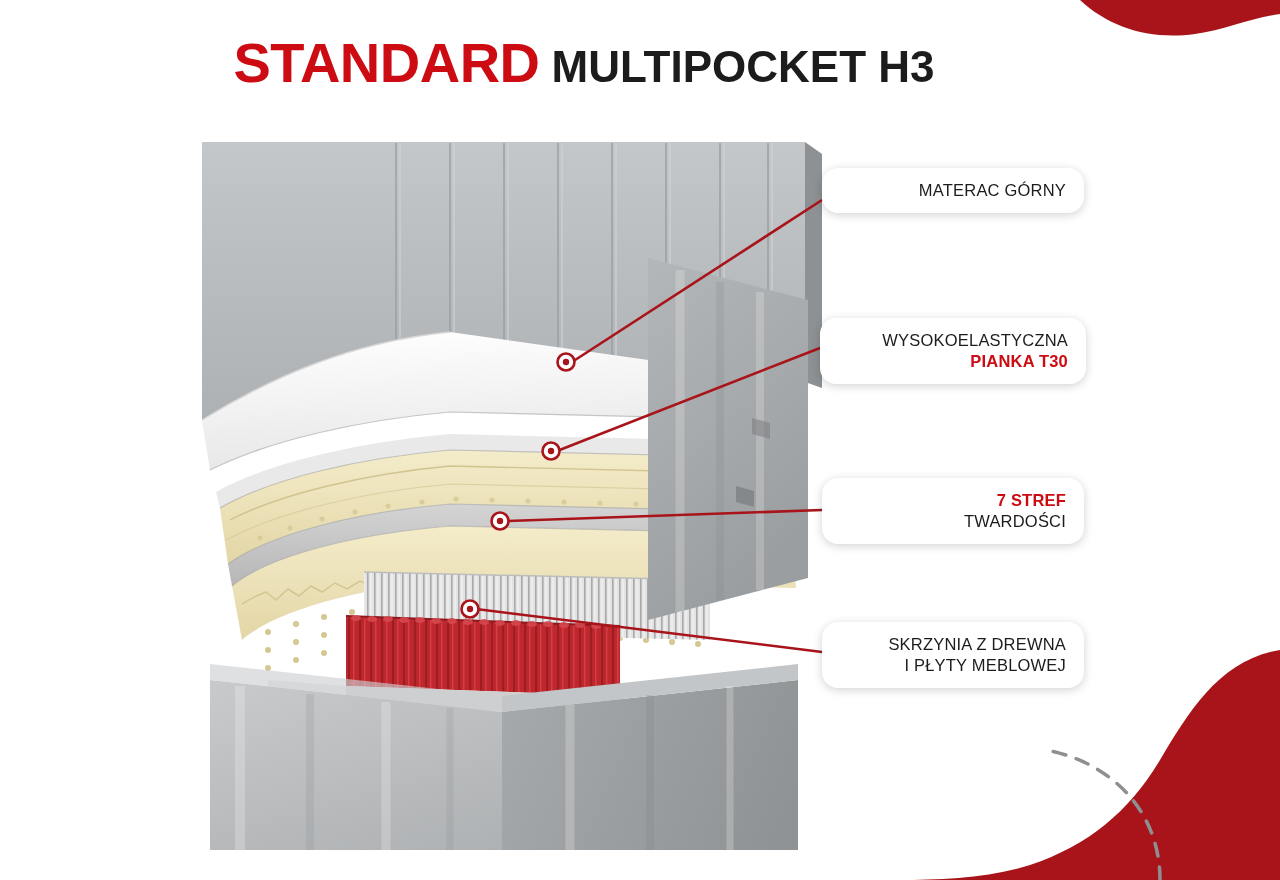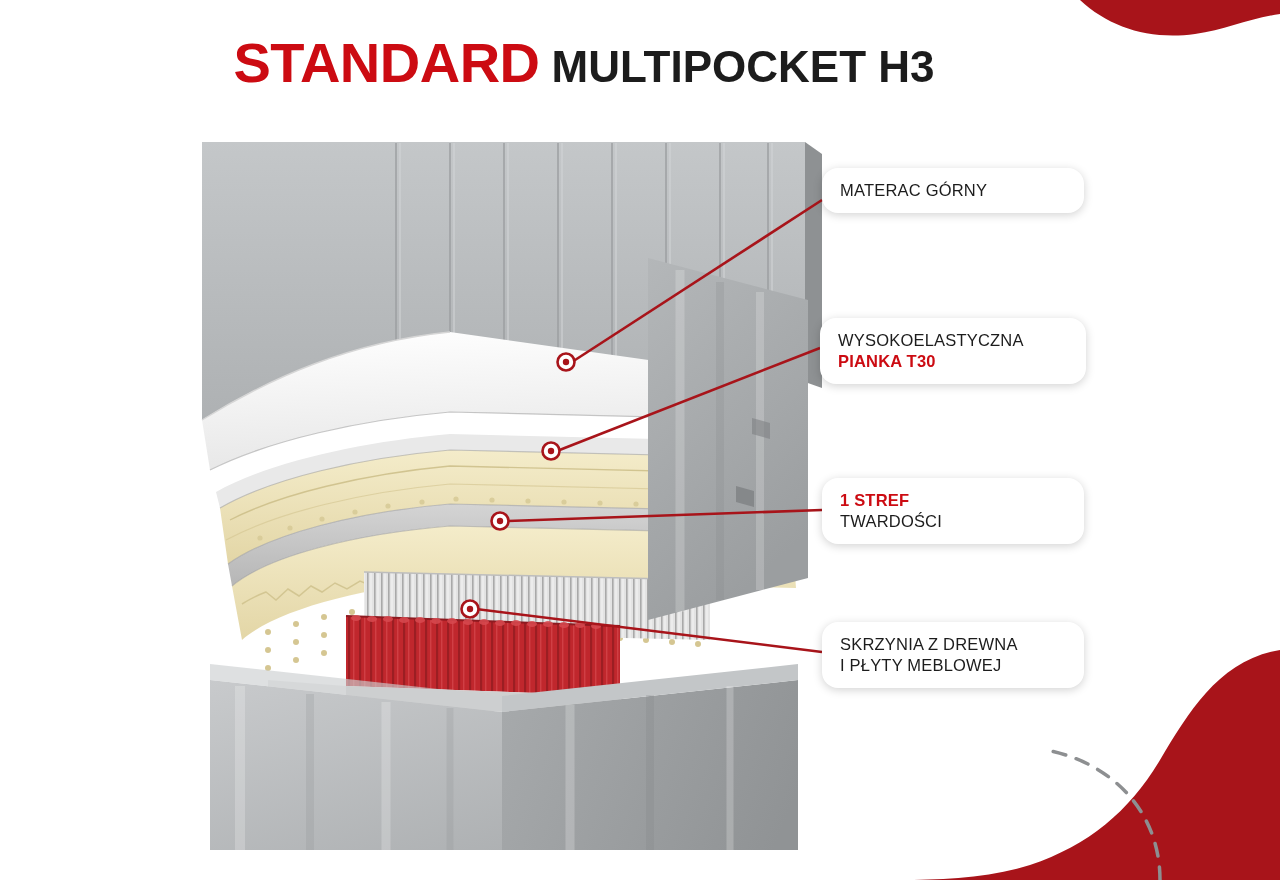--- a/index.html
+++ b/index.html
@@ -67,21 +67,21 @@
     height: 730px;
   }
 
   
   .callout {
     position: absolute;
     background: #ffffff;
     border-radius: 16px;
     box-shadow: 0 2px 10px rgba(0,0,0,0.18);
     padding: 12px 18px;
-    text-align: left;
+    text-align: right;
     line-height: 1.28;
     font-size: 16.5px;
     color: #1c1c1c;
     letter-spacing: 0.2px;
   }
   .callout .l1, .callout .l2 {
     display: block;
     white-space: nowrap;
   }
   .callout .red {
@@ -375,21 +375,21 @@
   <div class="callout" id="callout-1">
     <span class="l1 plain">MATERAC GÓRNY</span>
   </div>
 
   <div class="callout" id="callout-2">
     <span class="l1 plain">WYSOKOELASTYCZNA</span>
     <span class="l2 red">PIANKA T30</span>
   </div>
 
   <div class="callout" id="callout-3">
-    <span class="l1 red">1 STREF</span>
+    <span class="l1 red">7 STREF</span>
     <span class="l2 plain">TWARDOŚCI</span>
   </div>
 
   <div class="callout" id="callout-4">
     <span class="l1 plain">SKRZYNIA Z DREWNA</span>
     <span class="l2 plain">I PŁYTY MEBLOWEJ</span>
   </div>
 
 </div>
 

